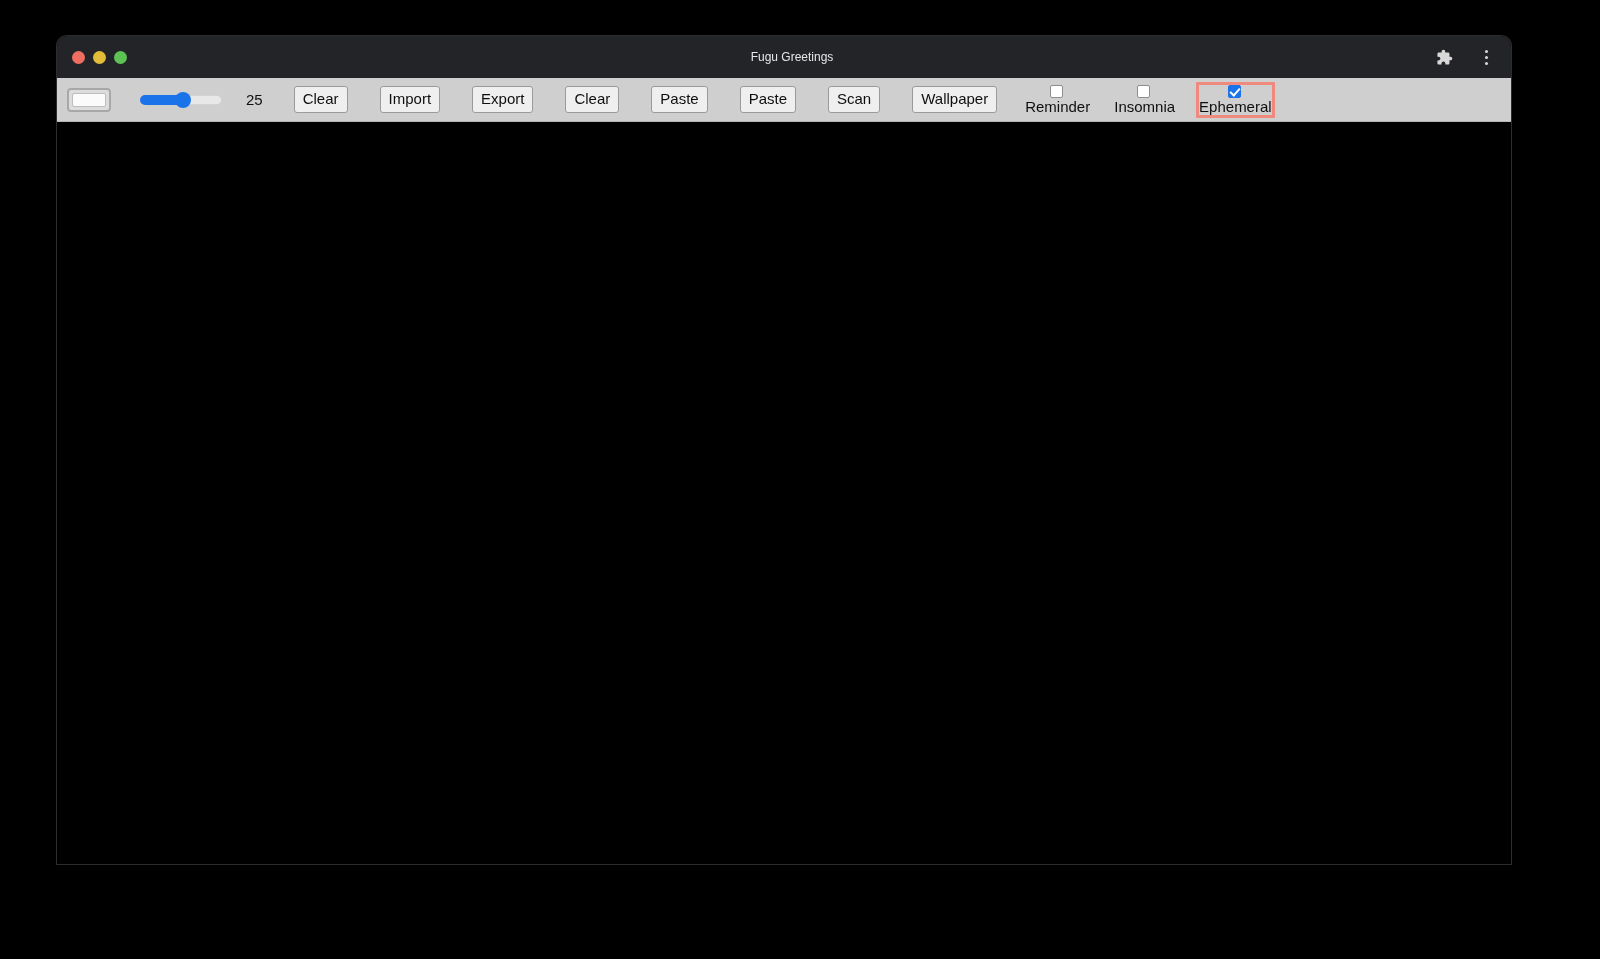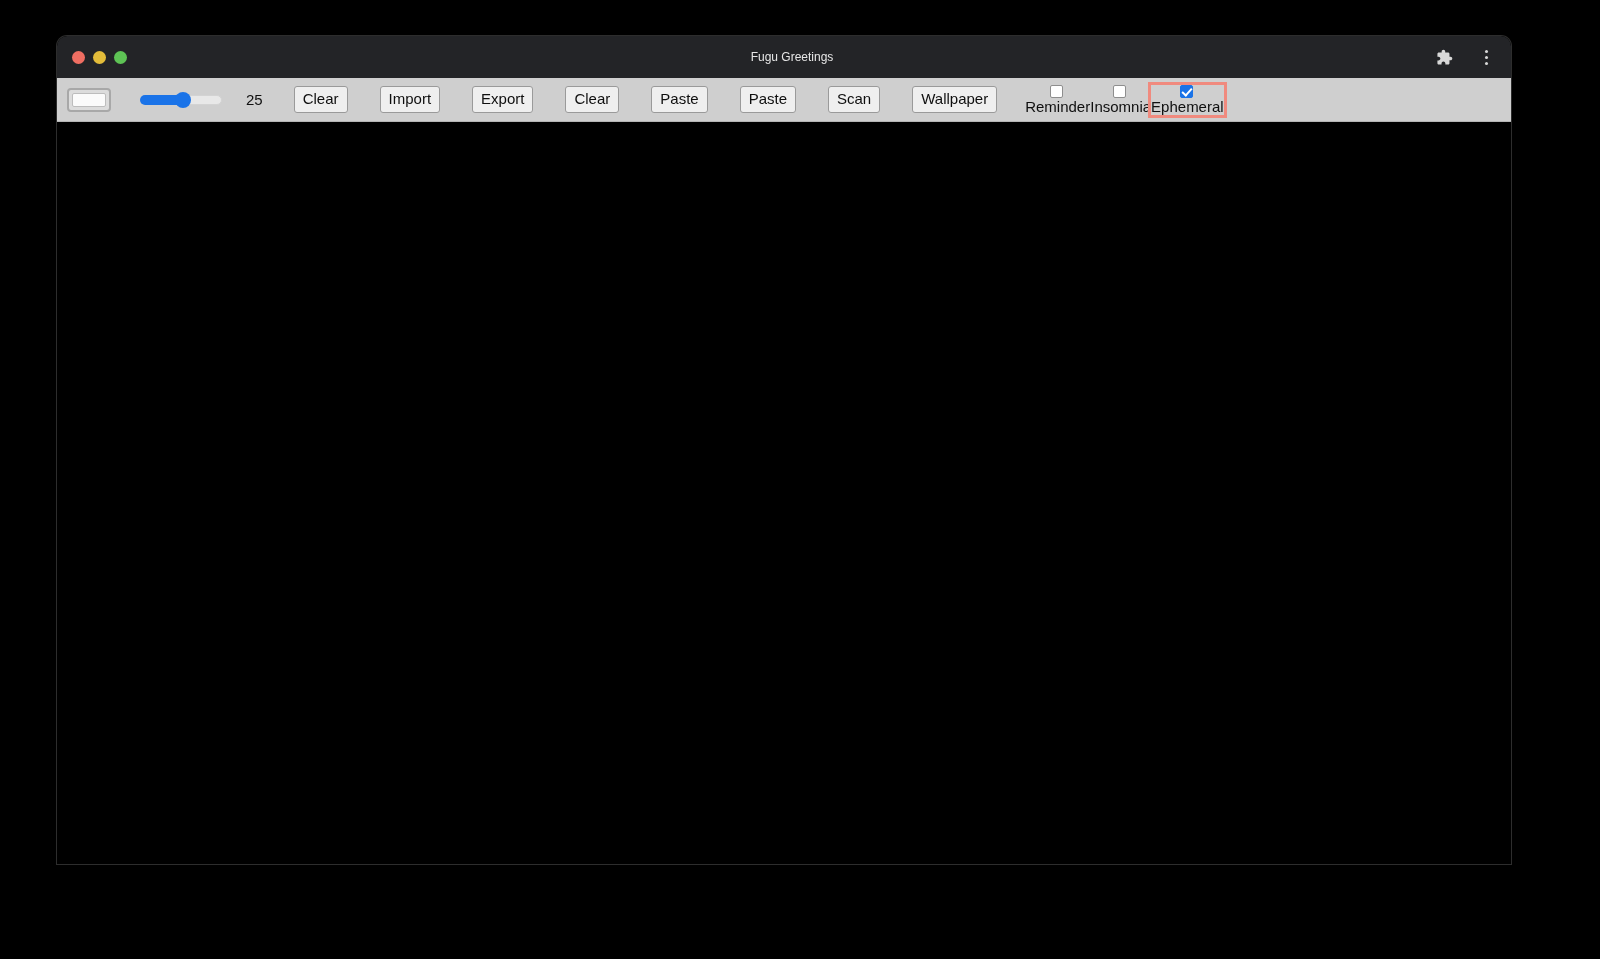--- a/index.html
+++ b/index.html
@@ -248,21 +248,21 @@
     outline: 3px solid #f08a7e;
     outline-offset: 0px;
     border-radius: 0;
   }
   .check-item.focused .check-box { margin-right: 2px; }
   .check-label {
     font-size: 15px;
     color: #0f0f0f;
     font-family: "Liberation Sans", sans-serif;
   }
-  .check-item + .check-item { margin-left: 0; }
+  .check-item + .check-item { margin-left: 24px; }
 
   
   #canvas-area {
     background: #000000;
     height: 741px;
     width: 100%;
   }
 </style>
 </head>
 <body>

